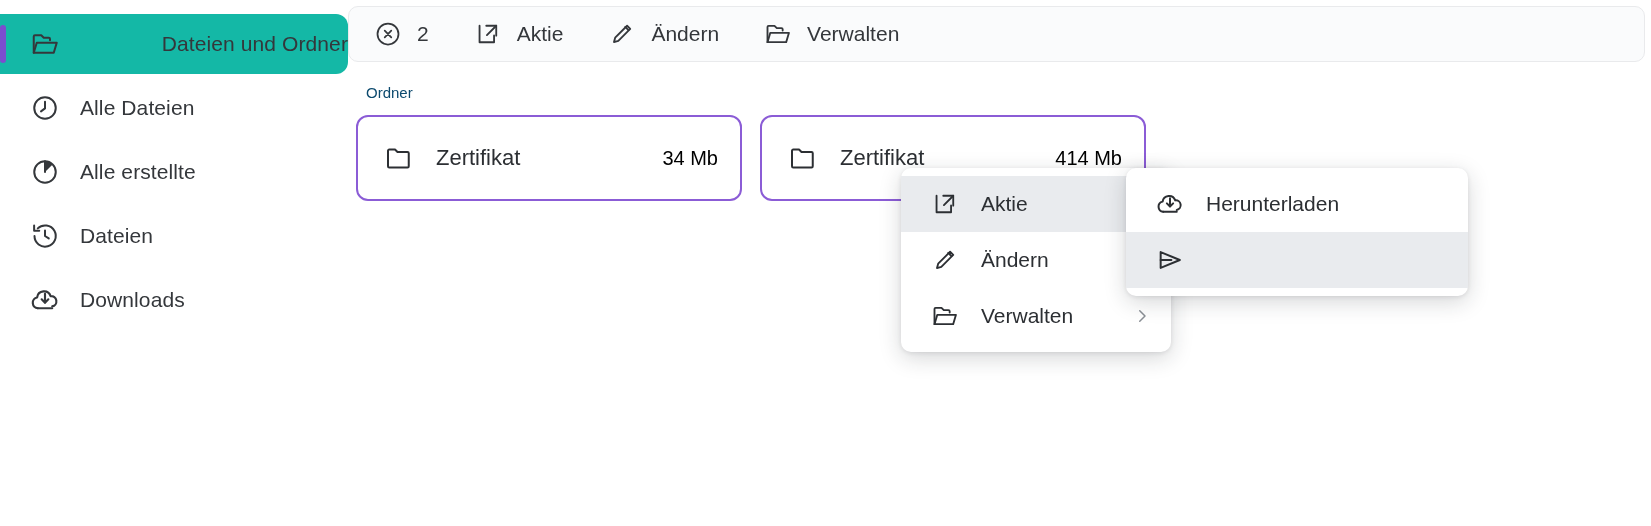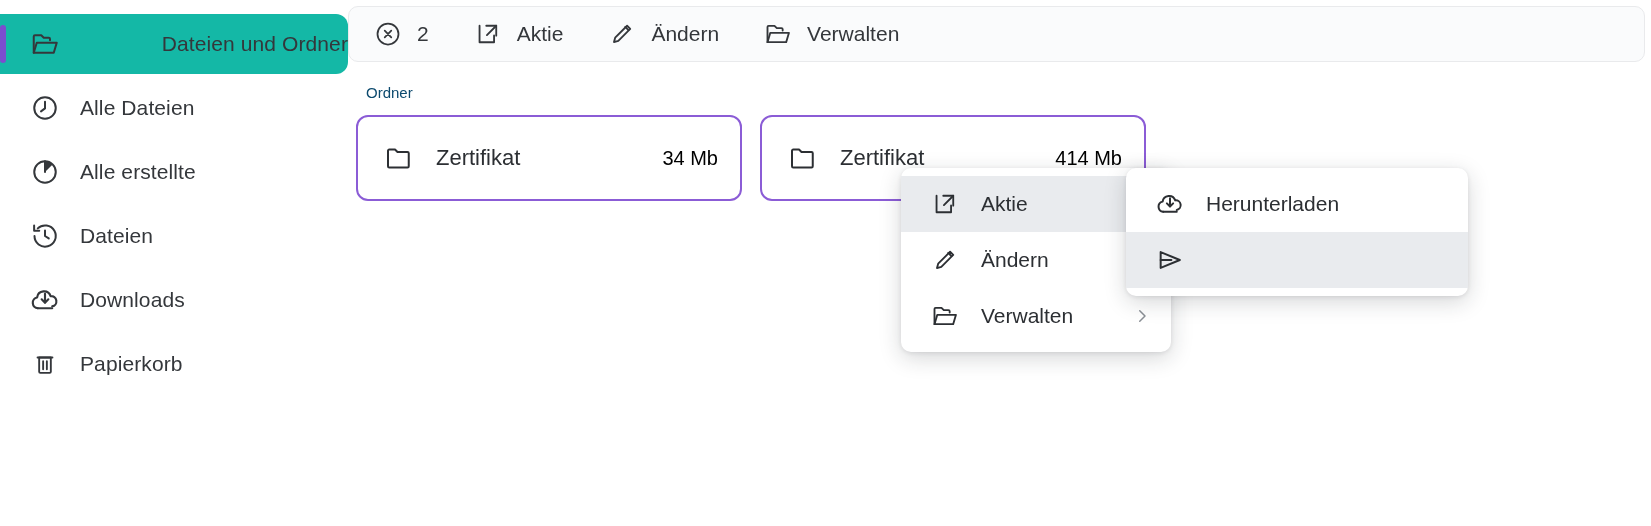--- a/index.html
+++ b/index.html
@@ -272,30 +272,20 @@
         <svg width="32" height="32" viewBox="0 0 24 24" fill="none" stroke="#34373b" stroke-width="1.6" stroke-linecap="round" stroke-linejoin="round">
           <path d="M6.6 18.2a4.1 4.1 0 0 1-.5-8.1 5.2 5.2 0 0 1 10.1-1 3.9 3.9 0 0 1 1.2 7.7"></path>
           <path d="M6.6 18.2h10.8"></path>
           <path d="M12 7.4v6.4"></path>
           <path d="M9.5 11.5l2.5 2.5 2.5-2.5"></path>
         </svg>
       </span>
       <span class="nav-label">Downloads</span>
     </div>
 
-    <div class="nav-item">
-      <span class="nav-icon">
-        <svg width="28" height="28" viewBox="0 0 24 24" fill="none" stroke="#34373b" stroke-width="1.6" stroke-linecap="round" stroke-linejoin="round">
-          <path d="M5.6 6.4h12.8"></path>
-          <path d="M7 6.4h10v12.2a1 1 0 0 1-1 1H8a1 1 0 0 1-1-1z"></path>
-          <path d="M10.4 9.6v7M13.6 9.6v7"></path>
-        </svg>
-      </span>
-      <span class="nav-label">Papierkorb</span>
-    </div>
 
   </nav>
 
   <section class="main">
 
     <div class="toolbar">
 
       <div class="tool">
         <span class="tool-icon">
           <svg width="28" height="28" viewBox="0 0 24 24" fill="none" stroke="#34373b" stroke-width="1.5" stroke-linecap="round" stroke-linejoin="round">

